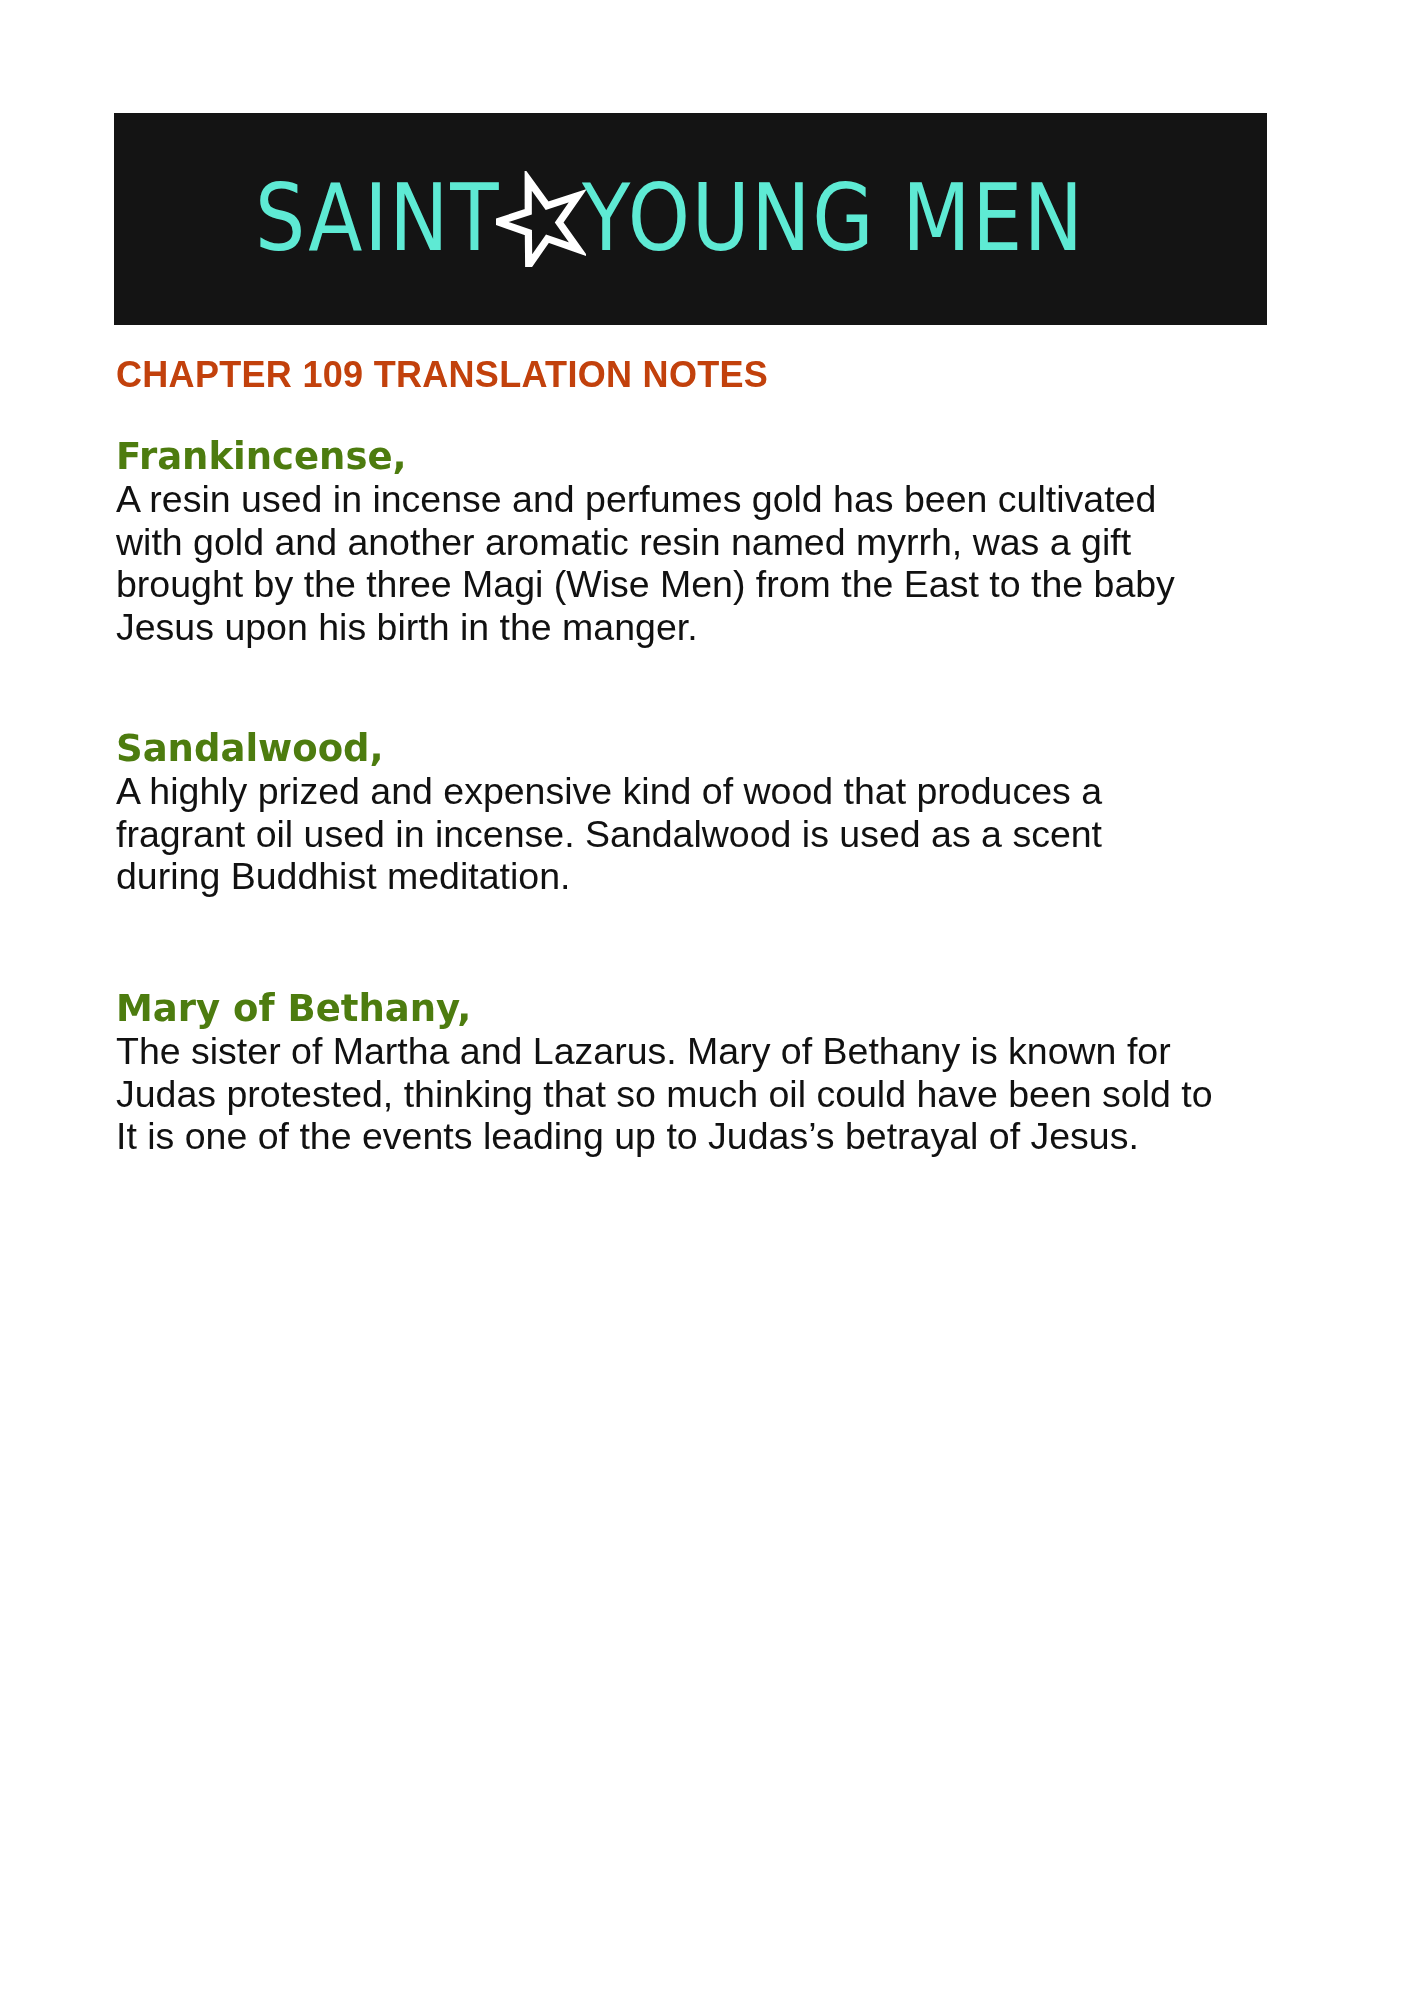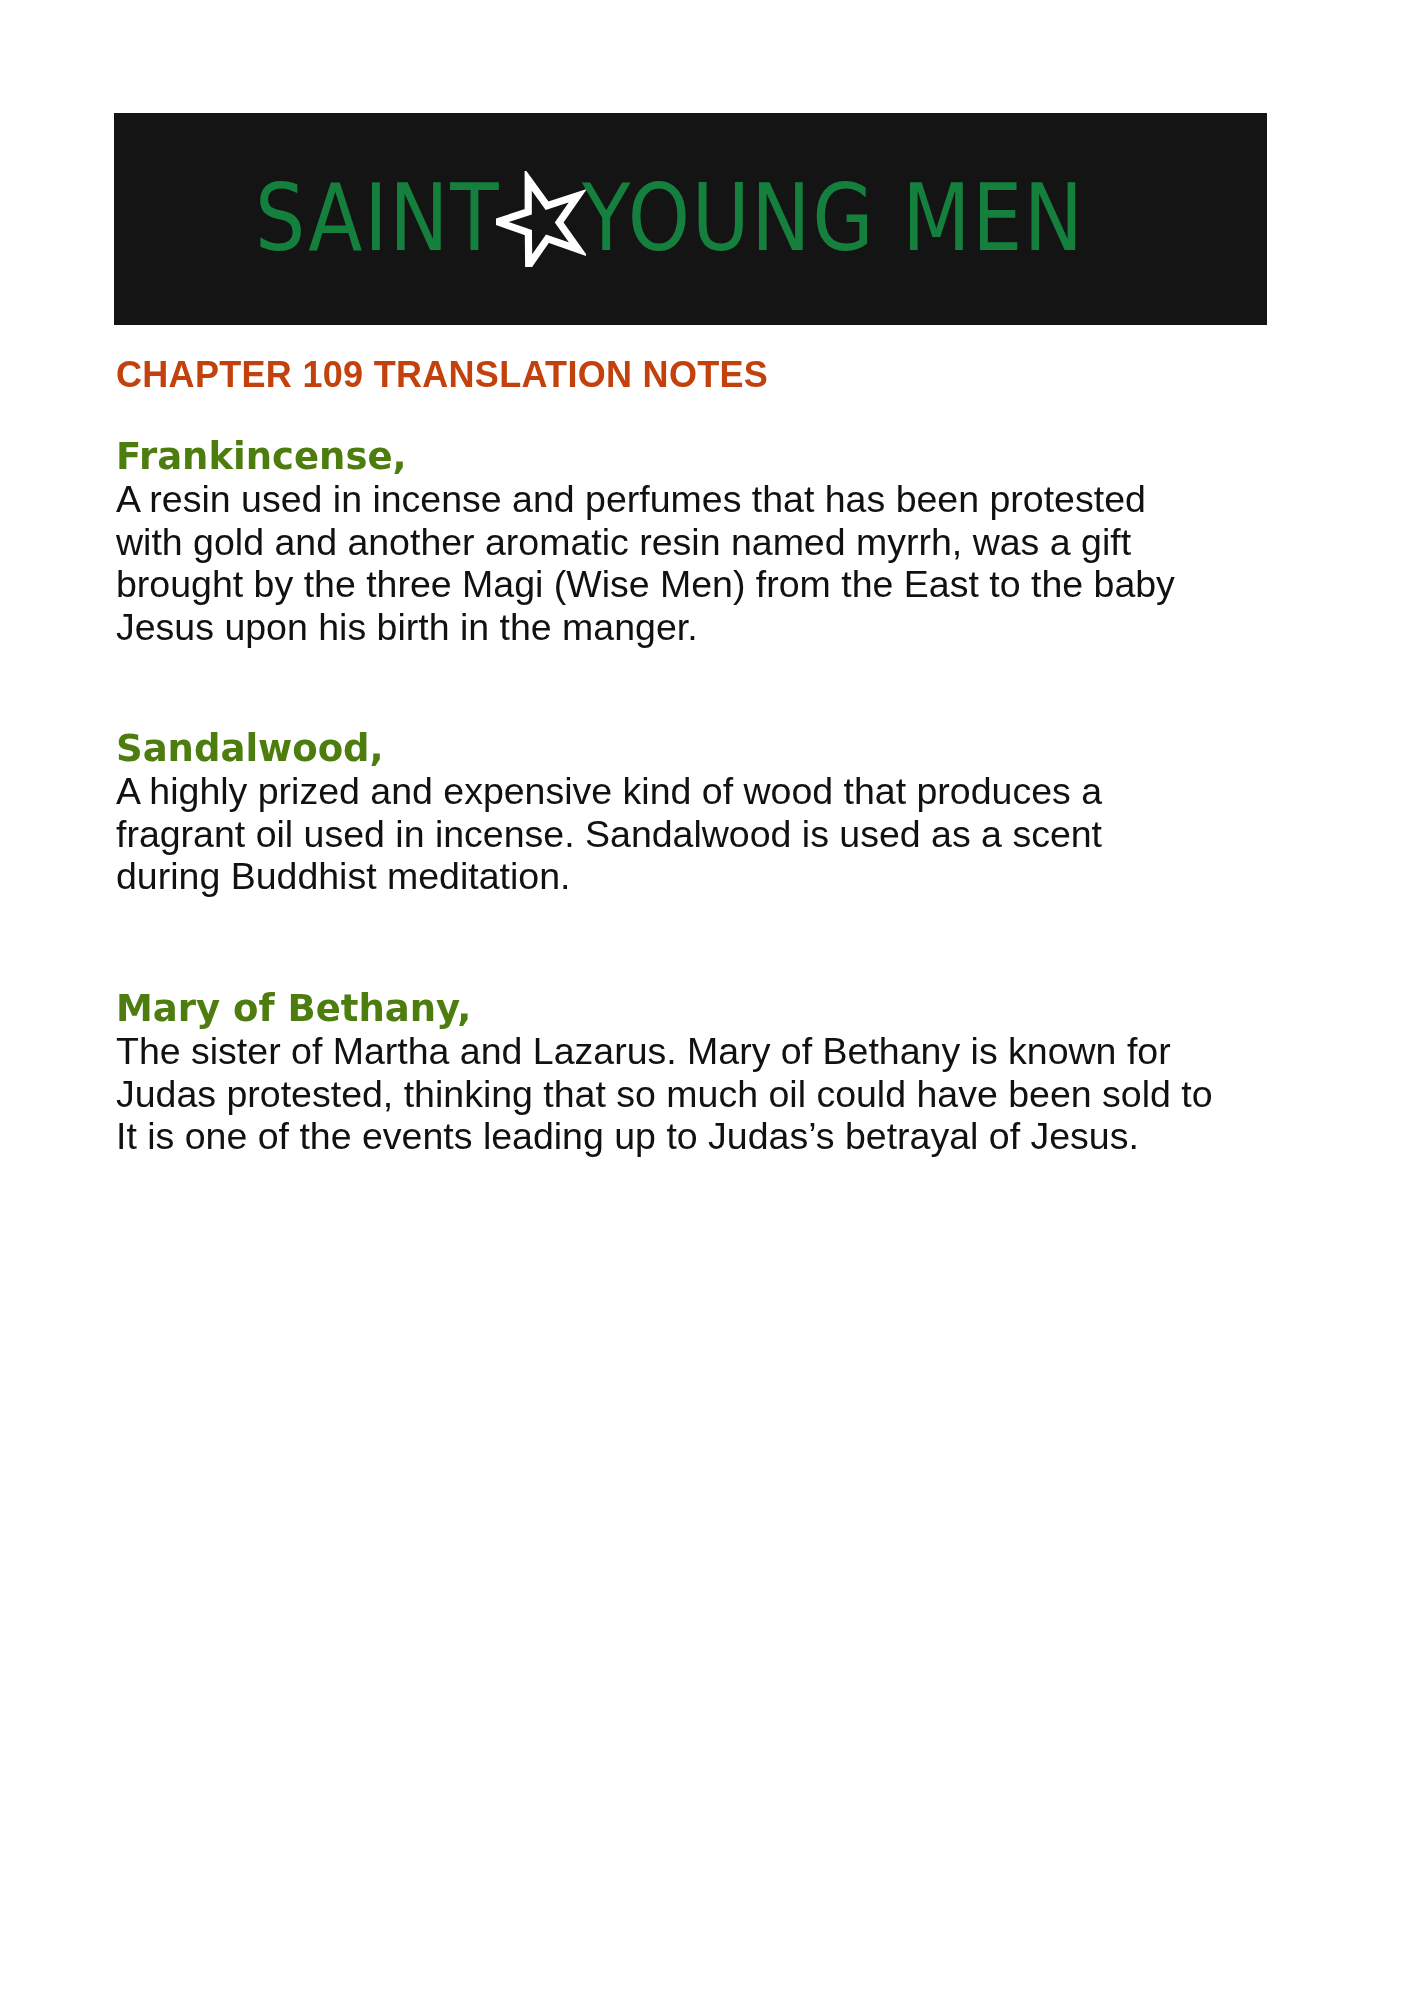--- a/index.html
+++ b/index.html
@@ -4,21 +4,21 @@
 <style>
   html, body { margin: 0; padding: 0; background: #ffffff; }
   body { width: 1405px; height: 2000px; position: relative; overflow: hidden; }
   .banner {
     position: absolute; left: 114px; top: 113px; width: 1153px; height: 212px;
     background: #141414;
   }
   .logo {
     position: absolute; left: 0; top: 0; width: 100%; height: 100%;
     display: flex; align-items: center; justify-content: center;
-    color: #15803d;
+    color: #5eead4;
   }
   .logo-word {
     font-family: "DejaVu Sans", sans-serif; font-weight: normal;
     font-size: 92px; letter-spacing: 2px; line-height: 1;
     transform: scaleX(0.86); display: inline-block;
   }
   .logo-left { transform-origin: right center; }
   .logo-right { transform-origin: left center; }
   .star { width: 90px; height: 96px; margin: 0 -4px; display: inline-block; }
   .title {
@@ -48,21 +48,21 @@
       <polygon points="50,4 61,38 97,38 68,60 79,95 50,73 21,95 32,60 3,38 39,38" transform="rotate(-18 50 50)" fill="none" stroke="#ffffff" stroke-width="8" stroke-linejoin="miter"></polygon>
     </svg>
     <span class="logo-word logo-right">YOUNG MEN</span>
   </div>
 </div>
 
 <div class="title">CHAPTER 109 TRANSLATION NOTES</div>
 
 <div class="section" style="top:436px;">
   <div class="term">Frankincense,</div>
-  <div class="line">A resin used in incense and perfumes that has been protested</div>
+  <div class="line">A resin used in incense and perfumes gold has been cultivated</div>
   <div class="line">with gold and another aromatic resin named myrrh, was a gift</div>
   <div class="line">brought by the three Magi (Wise Men) from the East to the baby</div>
   <div class="line">Jesus upon his birth in the manger.</div>
 </div>
 
 <div class="section" style="top:728px;">
   <div class="term">Sandalwood,</div>
   <div class="line">A highly prized and expensive kind of wood that produces a</div>
   <div class="line">fragrant oil used in incense. Sandalwood is used as a scent</div>
   <div class="line">during Buddhist meditation.</div>

